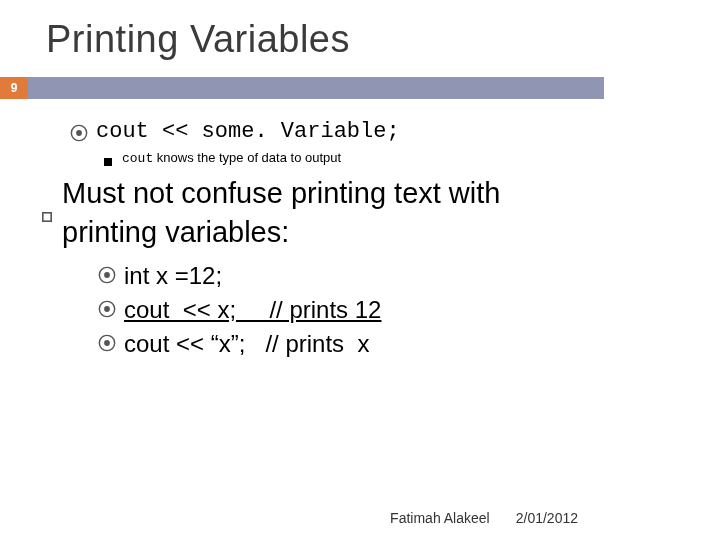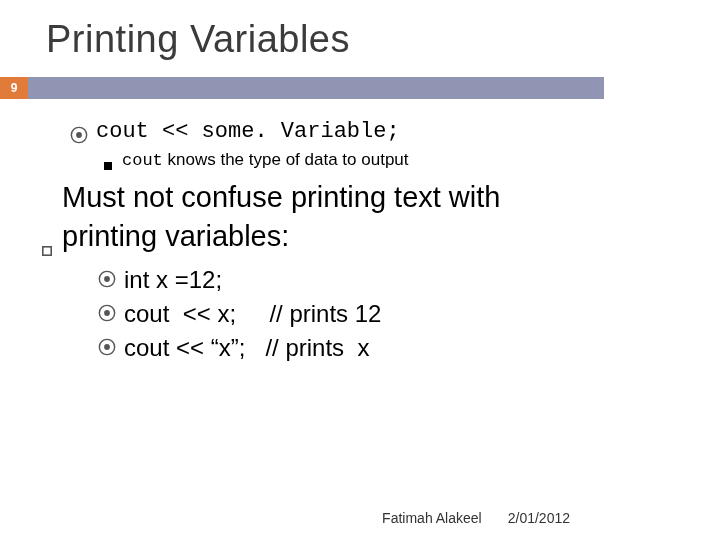--- a/index.html
+++ b/index.html
@@ -4,36 +4,36 @@
 <style>
   * { margin: 0; padding: 0; box-sizing: border-box; }
   html, body { width: 720px; height: 540px; background: #fff; font-family: Arial, sans-serif; color: #000; }
   .slide { width: 604px; height: 540px; position: relative; overflow: hidden; }
   .title { font-size: 38px; font-weight: 400; color: #3b3b3b; padding: 18px 0 10px 46px; letter-spacing: 0.5px; }
   .bar-row { position: relative; height: 22px; margin-top: 6px; }
   .bar-orange { position: absolute; left: 0; top: 0; width: 28px; height: 22px; background: #e07b3a; }
   .bar-gray { position: absolute; left: 28px; top: 0; right: 0; height: 22px; background: #8f95b2; }
   .page-num { position: absolute; left: 0; top: 0; width: 28px; height: 22px; color: #fff; font-size: 12px; display: flex; align-items: center; justify-content: center; font-weight: bold; }
   .content { padding: 18px 30px 0 70px; }
-  .row { display: flex; align-items: flex-end; margin-bottom: 6px; }
+  .row { display: flex; align-items: center; margin-bottom: 6px; }
   .bullet-target { width: 18px; height: 18px; flex: 0 0 18px; margin-right: 8px; margin-top: 4px; }
   .bullet-target svg { width: 18px; height: 18px; display: block; }
   .bullet-square { width: 10px; height: 10px; flex: 0 0 10px; margin-right: 10px; margin-top: 7px; }
   .bullet-square svg { width: 10px; height: 10px; display: block; }
   .bullet-blacksq { width: 8px; height: 8px; flex: 0 0 8px; background: #000; margin-right: 10px; margin-top: 7px; }
   .lvl1 { font-size: 22px; }
   .lvl1 .mono { font-family: "Courier New", monospace; font-size: 22px; }
-  .lvl2 { font-size: 17px; margin-left: 34px; }
+  .lvl2 { font-size: 13px; margin-left: 34px; }
   .lvl2 .mono { font-family: "Courier New", monospace; }
   .sq-row { font-size: 29px; }
   .sq-block { margin-top: 8px; }
   .sub-block { margin-left: 28px; margin-top: 10px; }
   .sub-row { display: flex; align-items: flex-start; margin-bottom: 6px; }
   .sub-text { font-size: 24px; }
-  .footer { position: absolute; bottom: 14px; right: 34px; font-size: 14px; color: #333; display: flex; gap: 26px; justify-content: flex-end; }
+  .footer { position: absolute; bottom: 14px; right: 26px; font-size: 14px; color: #333; display: flex; gap: 26px; justify-content: flex-end; }
 </style>
 </head>
 <body>
 
 <div class="slide">
 
   <div class="title">Printing Variables</div>
 
   <div class="bar-row">
     <div class="bar-orange"></div>
@@ -82,21 +82,21 @@
           </span>
           <span class="sub-text" style="white-space:pre;">int x =12;</span>
         </div>
         <div class="sub-row">
           <span class="bullet-target">
             <svg viewBox="0 0 20 20">
                 <circle cx="10" cy="10" r="8.5" fill="none" stroke="#555" stroke-width="1.6"></circle>
                 <circle cx="10" cy="10" r="3.2" fill="#555"></circle>
               </svg>
           </span>
-          <span class="sub-text" style="white-space:pre;">cout  &lt;&lt; x;     // prints 12</span>
+          <span class="sub-text" style="white-space:pre;text-decoration:underline;">cout  &lt;&lt; x;     // prints 12</span>
         </div>
         <div class="sub-row">
           <span class="bullet-target">
             <svg viewBox="0 0 20 20">
                 <circle cx="10" cy="10" r="8.5" fill="none" stroke="#555" stroke-width="1.6"></circle>
                 <circle cx="10" cy="10" r="3.2" fill="#555"></circle>
               </svg>
           </span>
           <span class="sub-text" style="white-space:pre;">cout &lt;&lt; “x”;   // prints  x</span>
         </div>

